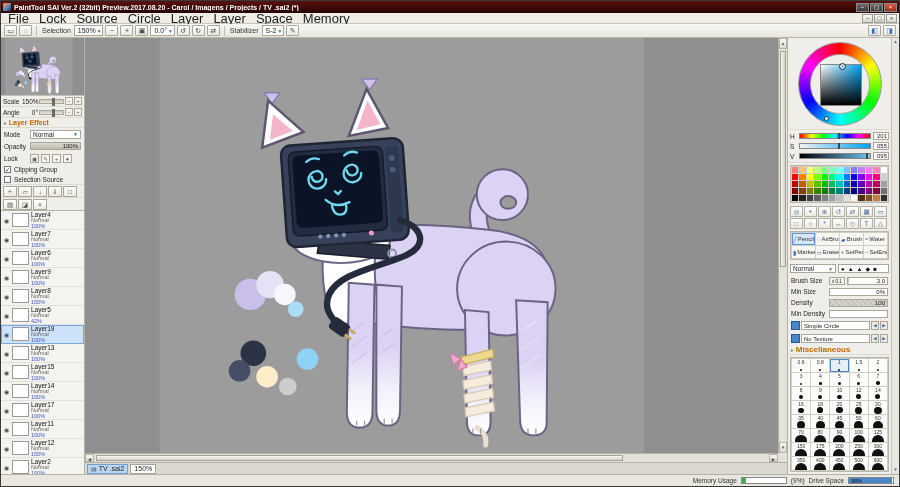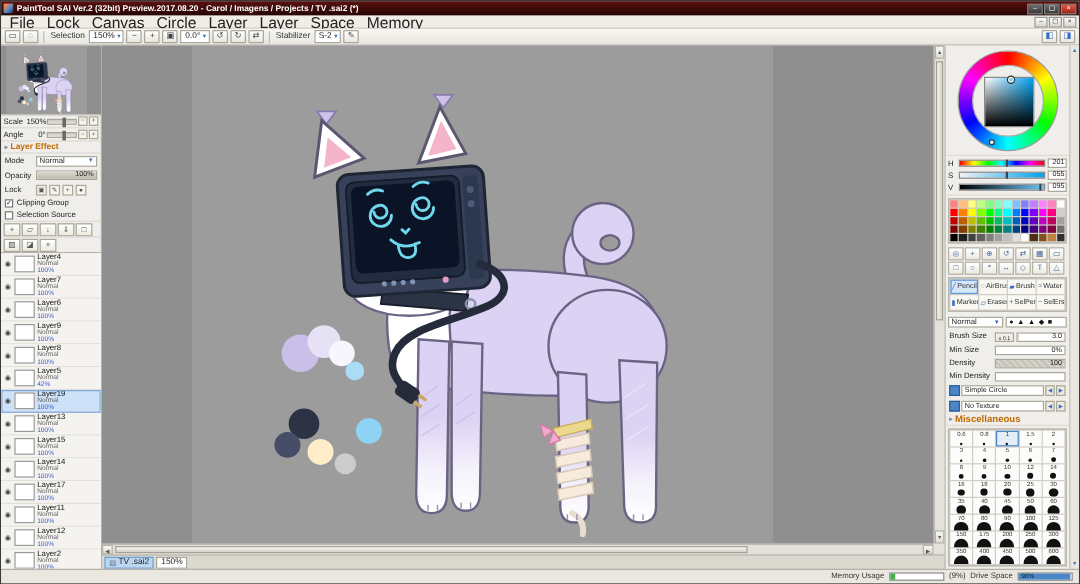--- a/index.html
+++ b/index.html
@@ -260,21 +260,21 @@
     <span class="title">PaintTool SAI Ver.2 (32bit) Preview.2017.08.20 - Carol / Imagens / Projects / TV .sai2 (*)</span>
     <span class="winbtn">–</span>
     <span class="winbtn">▢</span>
     <span class="winbtn close">×</span>
   </div>
 
   <div id="menubar">
     <span id="menu-items">
         <span class="menu-item">File</span>
         <span class="menu-item">Lock</span>
-        <span class="menu-item">Canvas</span>
+        <span class="menu-item">Source</span>
         <span class="menu-item">Circle</span>
         <span class="menu-item">Layer</span>
         <span class="menu-item">Layer</span>
         <span class="menu-item">Space</span>
         <span class="menu-item">Memory</span>
       </span>
     <span class="mdi-btn">–</span>
     <span class="mdi-btn">▢</span>
     <span class="mdi-btn">×</span>
   </div>

